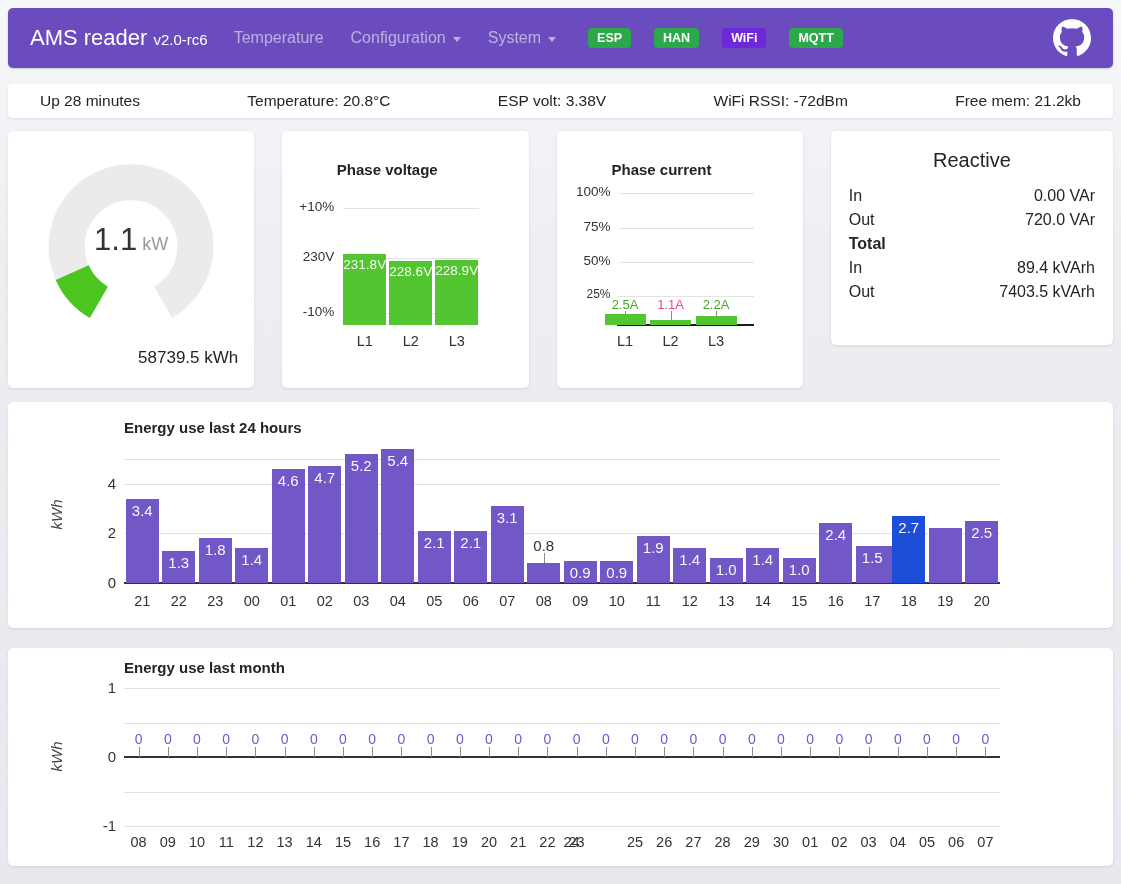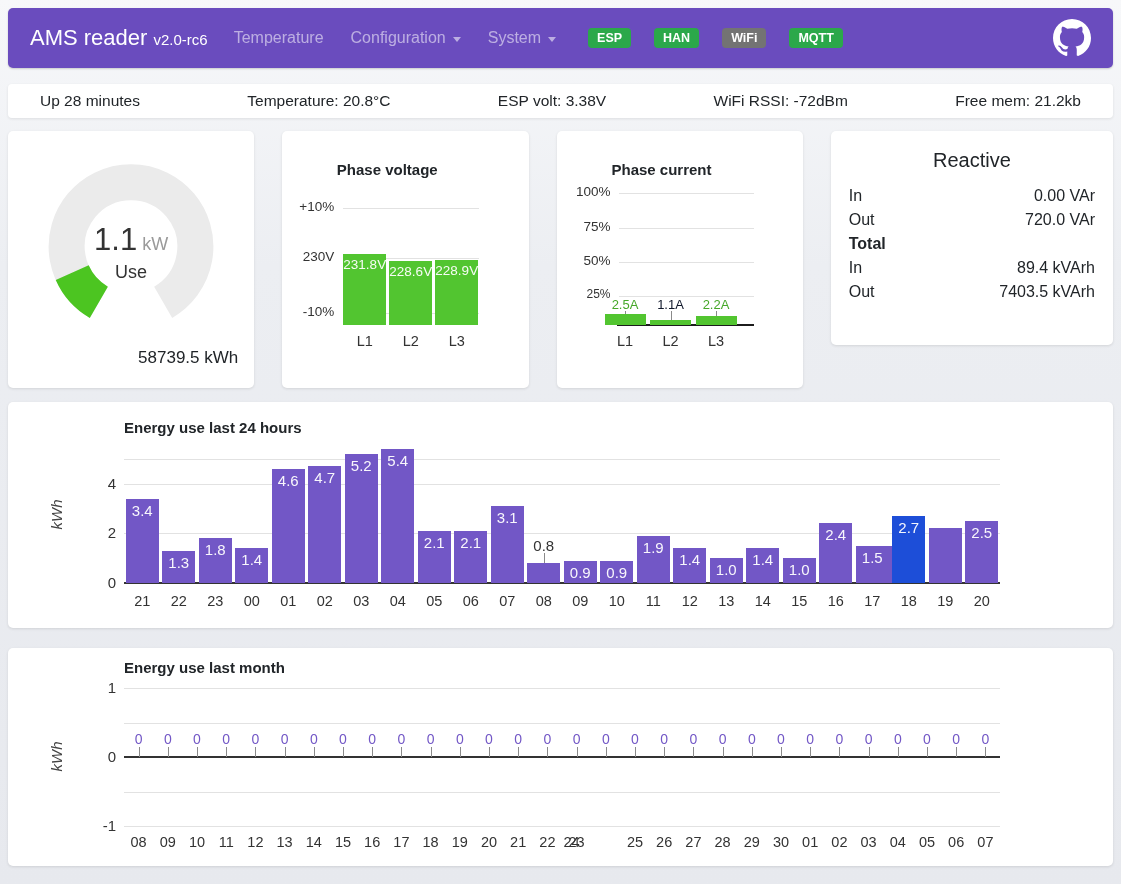--- a/index.html
+++ b/index.html
@@ -77,21 +77,21 @@
         <div class="caret"></div>
       </div>
       <div class="nav-item">
         <span>System</span>
         <div class="caret"></div>
       </div>
     </nav>
   <div class="badges" id="badges">
       <div class="badge" style="background: rgb(43, 168, 74);">ESP</div>
       <div class="badge" style="background: rgb(43, 168, 74);">HAN</div>
-      <div class="badge" style="background: #737373;">WiFi</div>
+      <div class="badge" style="background: #6d28d9;">WiFi</div>
       <div class="badge" style="background: rgb(43, 168, 74);">MQTT</div>
     </div>
   <a class="gh">
     <span style="display:flex">
       <svg width="38" height="38" viewBox="0 0 16 16" aria-hidden="true">
         <path fill="#ffffff" d="M8 0C3.58 0 0 3.58 0 8c0 3.54 2.29 6.53 5.47 7.59.4.07.55-.17.55-.38 0-.19-.01-.82-.01-1.49-2.01.37-2.53-.49-2.69-.94-.09-.23-.48-.94-.82-1.13-.28-.15-.68-.52-.01-.53.63-.01 1.08.58 1.23.82.72 1.21 1.87.87 2.33.66.07-.52.28-.87.51-1.07-1.78-.2-3.64-.89-3.64-3.95 0-.87.31-1.59.82-2.15-.08-.2-.36-1.02.08-2.12 0 0 .67-.21 2.2.82.64-.18 1.32-.27 2-.27s1.36.09 2 .27c1.53-1.04 2.2-.82 2.2-.82.44 1.1.16 1.92.08 2.12.51.56.82 1.27.82 2.15 0 3.07-1.87 3.75-3.65 3.95.29.25.54.73.54 1.48 0 1.07-.01 1.93-.01 2.2 0 .21.15.46.55.38A8.01 8.01 0 0 0 16 8c0-4.42-3.58-8-8-8z"></path>
       </svg>
     </span>
   </a>
 </header>
@@ -105,21 +105,20 @@
   </div>
 
 <div class="cards-row">
   <section class="card">
     <svg class="gauge-svg" id="gauge" width="195" height="195" viewBox="0 0 200 200">
         <path d="M 67.0 157.2 A 66 66 0 1 1 133.0 157.2" fill="none" stroke="#ebebeb" stroke-width="37"></path>
         <path d="M 67.0 157.2 A 66 66 0 0 1 39.7 126.8" fill="none" stroke="#4cc521" stroke-width="37"></path>
       </svg>
     <div class="gauge-center">
       <span class="gauge-value">1.1</span><span class="gauge-unit">kW</span>
-      <div class="gauge-use">Use</div>
     </div>
     <div class="gauge-total">58739.5 kWh</div>
   </section>
 
   <section class="card">
     <h3 class="mini-title">Phase voltage</h3>
     <div class="mini-chart" id="voltage-chart" style="top:65px;height:165px">
         <div class="gridline" style="left: 61px; width: 136px; top: 12px;"></div>
         <div class="ytick" style="left: 0px; width: 52px; top: 3px; font-size: 13.5px;">+10%</div>
         <div class="gridline" style="left: 61px; width: 136px; top: 62px;"></div>
@@ -151,21 +150,21 @@
         <div class="gridline" style="left: 62px; width: 135px; top: 76px;"></div>
         <div class="ytick" style="left: 0px; width: 54px; top: 67px; font-size: 13.5px;">50%</div>
         <div class="gridline" style="left: 62px; width: 135px; top: 110px;"></div>
         <div class="ytick" style="left: 0px; width: 54px; top: 101px; font-size: 12px;">25%</div>
         <div class="gridline dark" style="left: 60px; width: 137px; top: 138px; background: rgb(28, 28, 28);"></div>
         <div class="bar" style="left: 48px; width: 41px; top: 128.219px; height: 10.7812px; background: rgb(82, 197, 48);"></div>
         <div class="bar-label-out" style="left: 48px; width: 41px; top: 111px; font-size: 13px; color: rgb(70, 168, 41);">2.5A</div>
         <div class="connector" style="left: 68.5px; top: 125px; height: 3.21875px;"></div>
         <div class="xtick" style="left: 48px; width: 41px; top: 147px;">L1</div>
         <div class="bar" style="left: 93.5px; width: 41px; top: 134.256px; height: 4.74375px; background: rgb(82, 197, 48);"></div>
-        <div class="bar-label-out" style="left: 93.5px; width: 41px; top: 111px; font-size: 13px; color: #0f172a;">1.1A</div>
+        <div class="bar-label-out" style="left: 93.5px; width: 41px; top: 111px; font-size: 13px; color: #ec4899;">1.1A</div>
         <div class="connector" style="left: 114px; top: 125px; height: 9.25625px;"></div>
         <div class="xtick" style="left: 93.5px; width: 41px; top: 147px;">L2</div>
         <div class="bar" style="left: 139px; width: 41px; top: 129.512px; height: 9.4875px; background: rgb(82, 197, 48);"></div>
         <div class="bar-label-out" style="left: 139px; width: 41px; top: 111px; font-size: 13px; color: rgb(70, 168, 41);">2.2A</div>
         <div class="connector" style="left: 159.5px; top: 125px; height: 4.5125px;"></div>
         <div class="xtick" style="left: 139px; width: 41px; top: 147px;">L3</div>
       </div>
   </section>
 
   <section class="card reactive">

